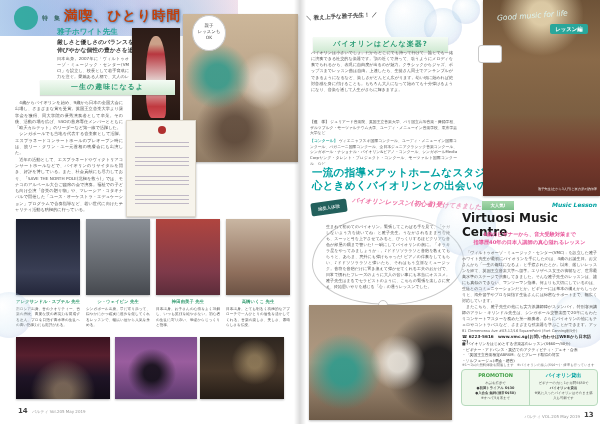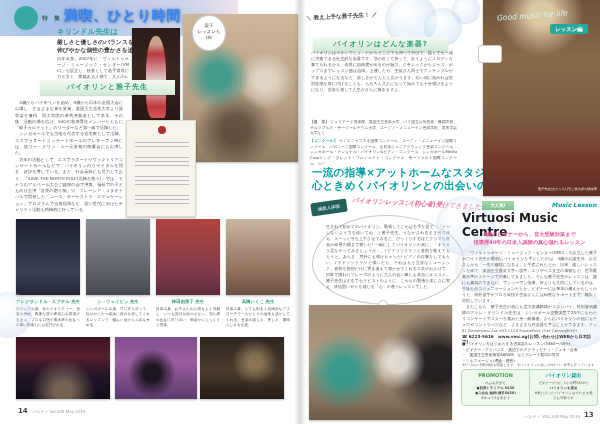--- a/index.html
+++ b/index.html
@@ -33,24 +33,24 @@
   .pbox .half+.half{border-left:1px solid #b7dabd;}
 </style>
 </head>
 <body>
 
 <div class="spread">
 
   <div class="wash"></div>
   <div class="abs" style="left:14px;top:6px;width:24px;height:24px;border-radius:50%;background:#2aa79b;opacity:.9;"></div>
   <div class="abs" style="left:42px;top:14px;font-size:6px;color:#3c6b68;font-weight:bold;letter-spacing:2px;">特 集</div>
-  <div class="abs" style="left:64px;top:7px;font-size:13.5px;font-weight:bold;color:#3b82f6;letter-spacing:1px;
+  <div class="abs" style="left:64px;top:7px;font-size:13.5px;font-weight:bold;color:#c2410c;letter-spacing:1px;
               text-shadow:0 0 2px rgba(90,140,190,.95),0 0 5px rgba(90,140,190,.7),1px 1px 2px rgba(90,140,190,.8);">満喫、ひとり時間</div>
 
-  <div class="abs" style="left:57px;top:27px;font-size:7.5px;font-weight:bold;color:#2aa79b;">キリンドル先生は</div>
+  <div class="abs" style="left:57px;top:27px;font-size:7.5px;font-weight:bold;color:#2aa79b;">雅子ホワイト先生</div>
   <div class="abs" style="left:57px;top:38px;font-size:5.8px;font-weight:bold;color:#3a3a3a;">厳しさと優しさのバランスを保ち</div>
   <div class="abs" style="left:57px;top:46px;font-size:5.8px;font-weight:bold;color:#3a3a3a;">伸びやかな個性の豊かさを追求</div>
   <div class="abs jtxt" style="left:57px;top:56px;width:72px;height:24px;font-size:4.1px;overflow:hidden;">日本出身。2007年に「ヴィルトゥオーゾ・ミュージック・センター(VMC)」を設立し、校長として若手育成に力を注ぐ。愛嬌ある人柄で、大人のレッスンでは、先生との時間を含めて楽しめる、「アート・スパ」と呼ばれることも。</div>
 
   <div class="photo" style="left:132px;top:28px;width:48px;height:95px;
               background:linear-gradient(180deg,#2c1c17,#3c2620 45%,#241611);">
     <div class="abs" style="left:14px;top:8px;width:20px;height:82px;border-radius:45% 45% 10% 30%;
                 background:linear-gradient(180deg,#caa189 0 10%,#b8373f 22%,#e9e2df 58%,#c0393f 86%,#d8555c);"></div>
   </div>
 
@@ -61,21 +61,21 @@
                 radial-gradient(circle at 45% 78%, rgba(60,40,30,.6) 10%, transparent 30%),
                 linear-gradient(180deg,#cdb79a,#b59f85 60%,#8f7a63);"></div>
 
   <div class="sbub" style="left:192px;top:15px;width:34px;height:36px;border-radius:50%;text-align:center;
               font-size:4.4px;color:#444;line-height:1.4;padding-top:7px;box-sizing:border-box;">
     <span>親子</span><br>
     <span>レッスンも</span><br>
     <span>OK</span>
   </div>
 
-  <div class="ribbon" style="left:40px;top:80px;width:135px;">バイオリンと雅子先生</div>
+  <div class="ribbon" style="left:40px;top:80px;width:135px;">一生の趣味になるよ</div>
 
   <div class="abs jtxt" style="left:15px;top:100px;width:108px;height:118px;font-size:4.2px;overflow:hidden;">
     <p style="margin:0;text-indent:1em;">4歳からバイオリンを始め、9歳から日本の全国大会に出場し、さまざまな賞を受賞。英国王立音楽大学より奨学金を獲得、同大学院の優秀演奏者として卒業。その後、活動の場を広げ、SSOの首席専任メンバーとともに「欧天カルテット」のリーダーなど第一線で活躍した。</p>
     <p style="margin:0;text-indent:1em;">シンガポールでも当地を代表する音楽家として活躍。エスプラネードコンサートホールのプレオープン時には、故リー・クワン・ユー元首相の晩餐会にも出演した。</p>
     <p style="margin:0;text-indent:1em;">近年の活動として、エスプラネードやヴィクトリアコンサートホールなどで、バイオリンのリサイタルを開き、好評を博している。また、社会貢献にも尽力しており、「SAVE THE NORTH POLE(北極を救う)」では、モナコのアルベール大公ご臨席の会で演奏。福祉での子ども向け公演「音楽の贈り物」や、マレーシア・コタキナバルで開催した「ユース・オーケストラ・エデュケーション」プログラムで合奏指導など、若い世代に向けたチャリティ活動も積極的に行っている。</p>
   </div>
 
   <div class="photo" style="left:126px;top:120px;width:70px;height:97px;background:#f7f4ec;border:1px solid #ddd8cc;box-sizing:border-box;">
     <div class="abs" style="left:31px;top:5px;width:8px;height:8px;border-radius:50%;background:#b03030;"></div>
     <div class="abs" style="left:8px;top:18px;width:54px;height:70px;

